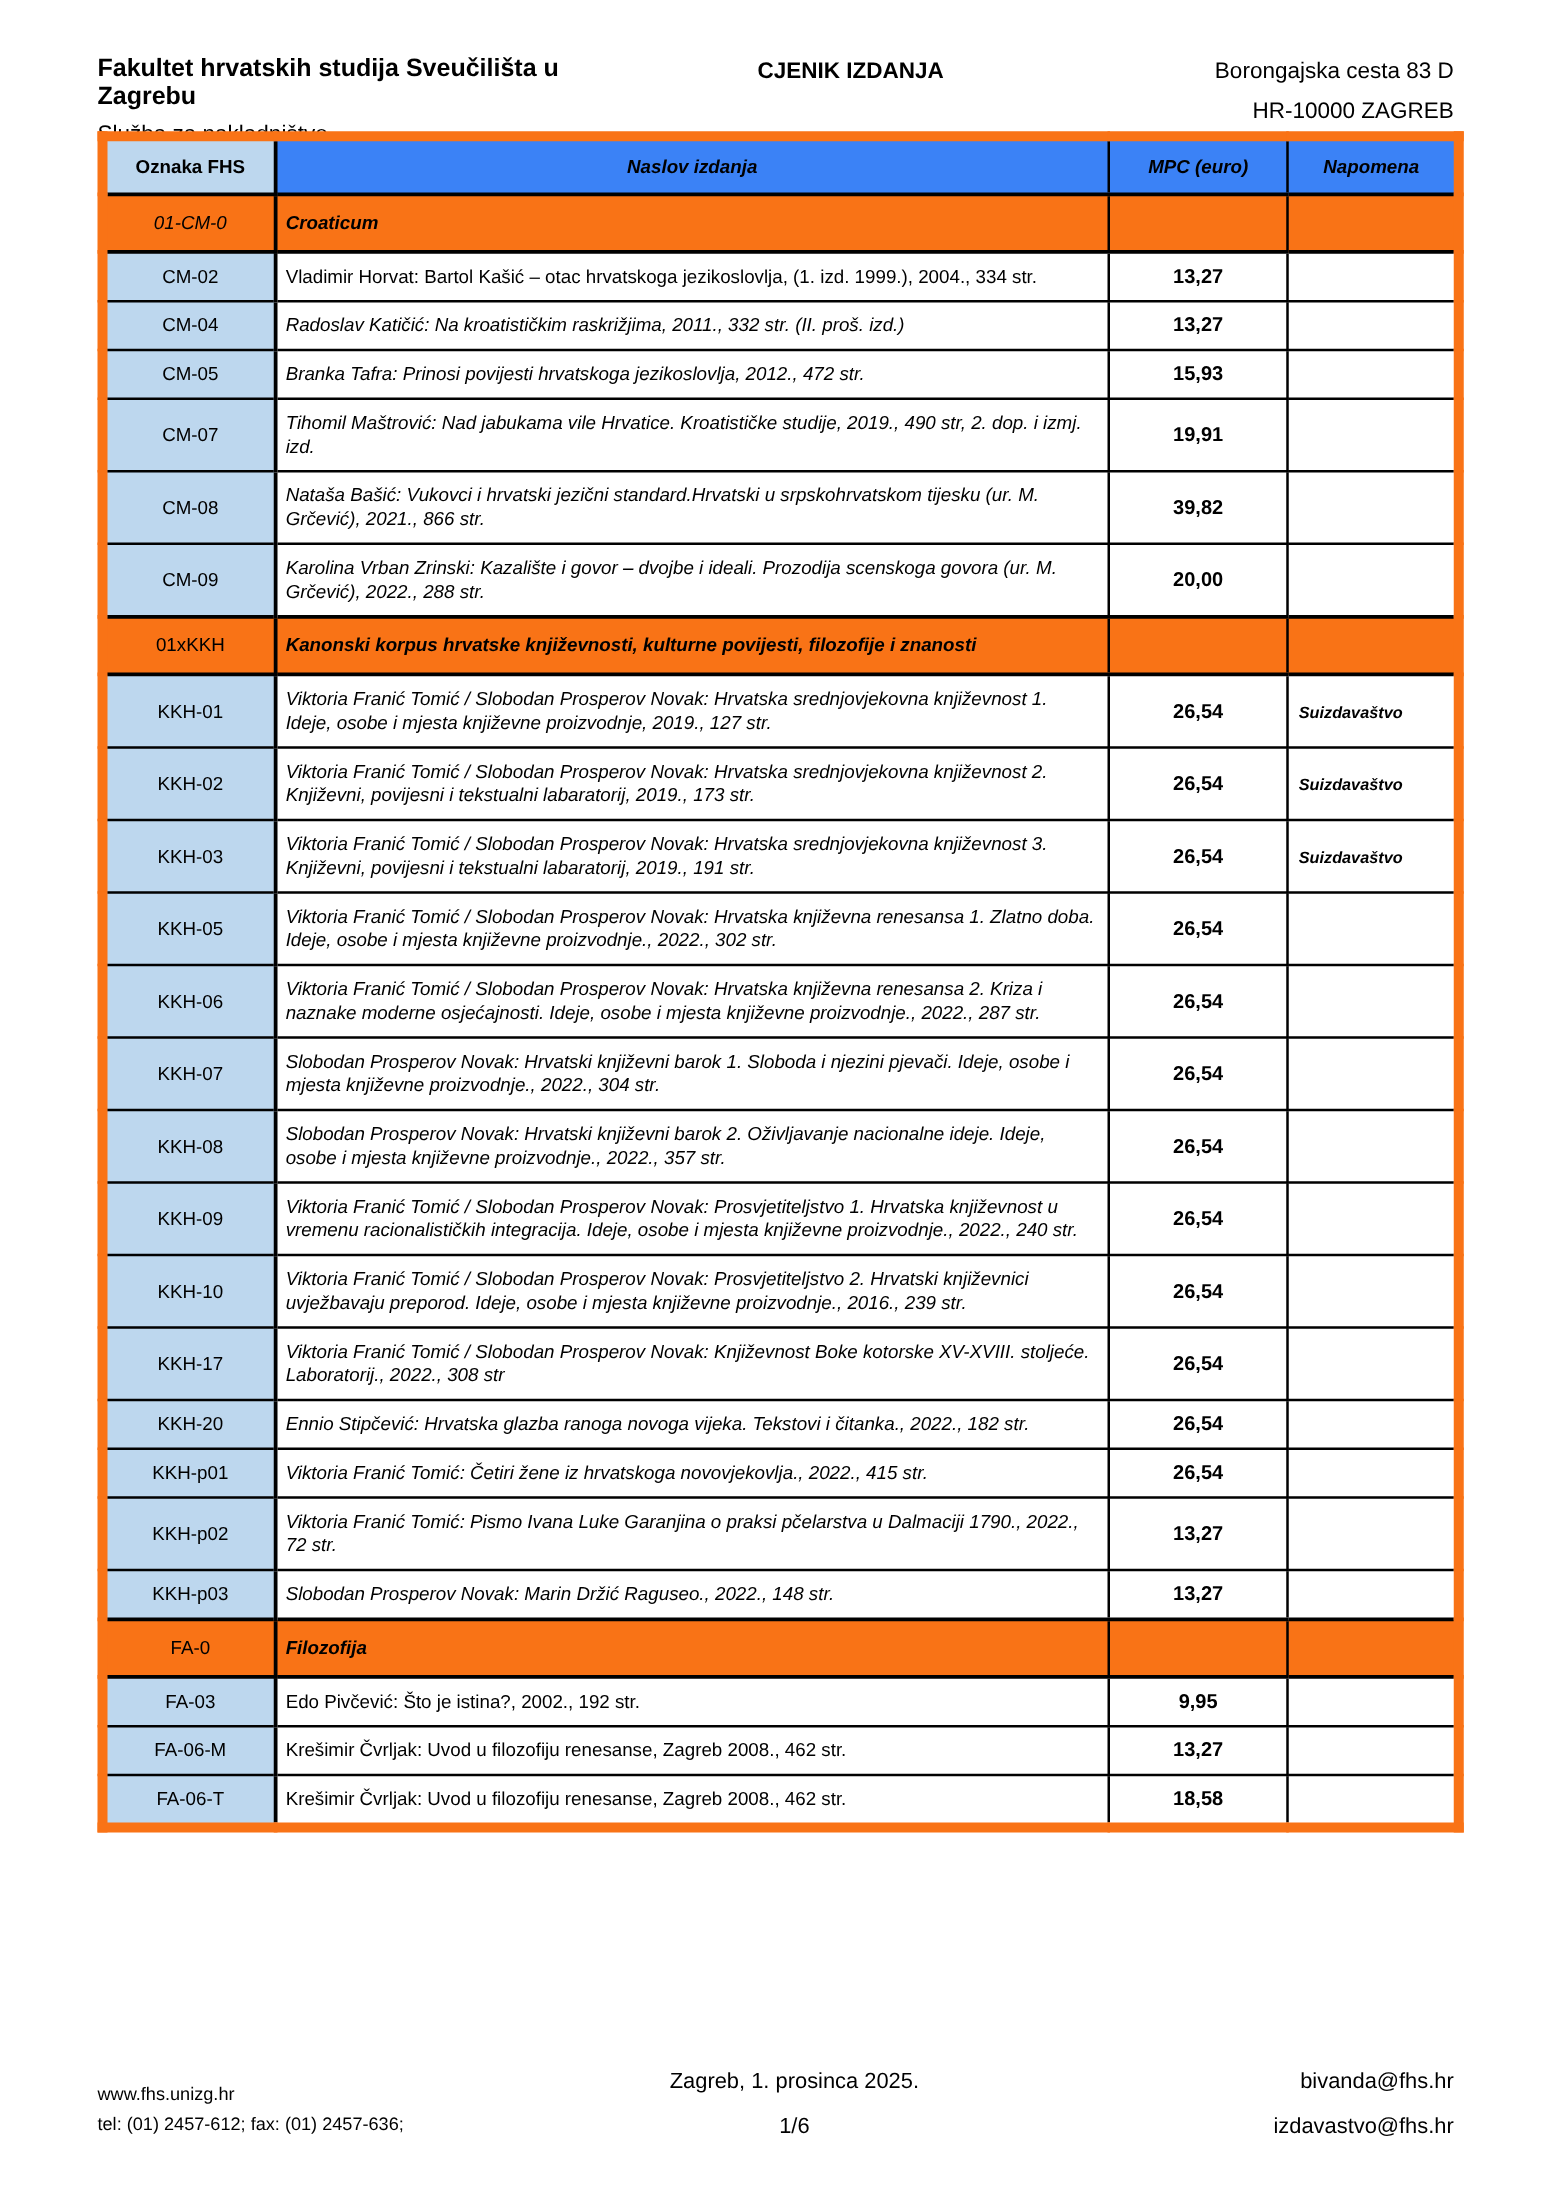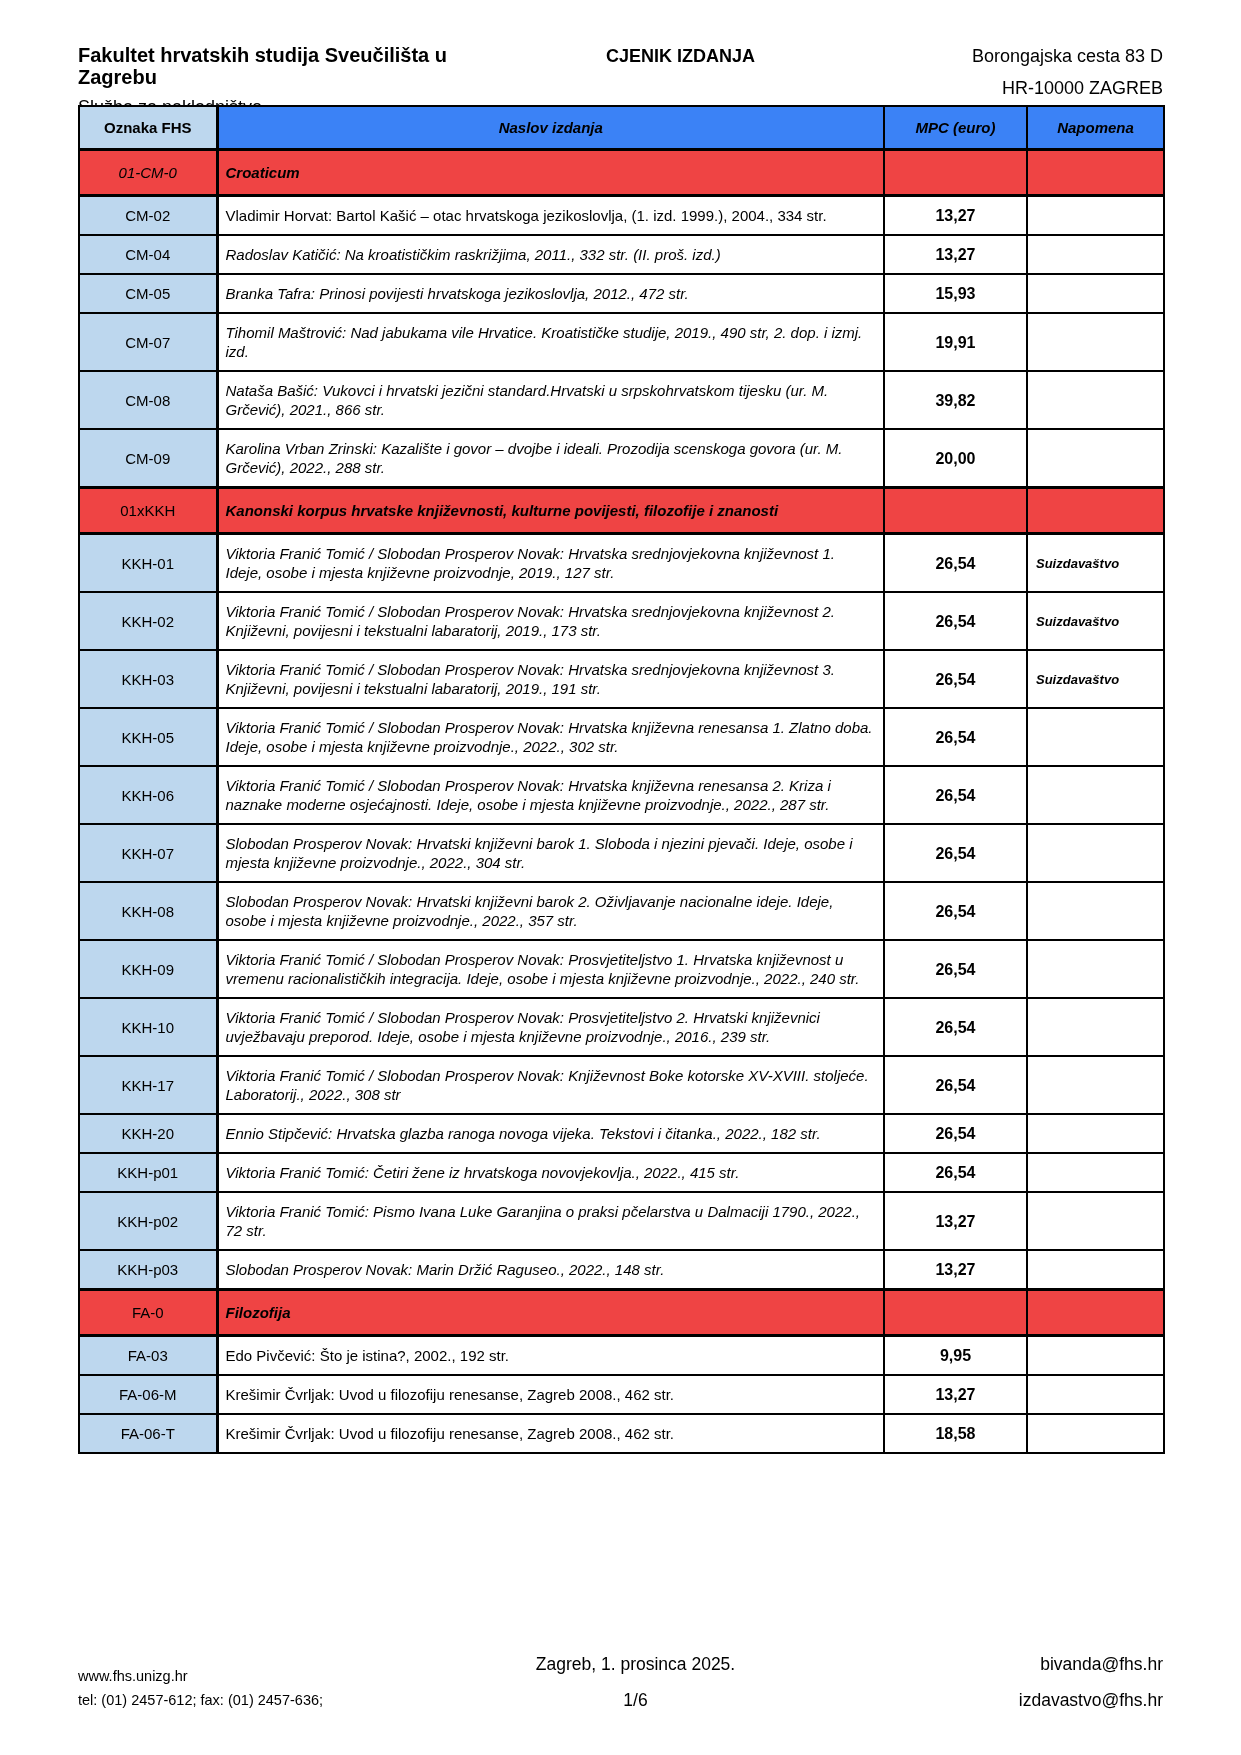--- a/index.html
+++ b/index.html
@@ -20,21 +20,21 @@
   .ph-dept { font-size: 18px; line-height: 30px; margin-top: 4px; }
   .ph-center { flex: 1; text-align: center; font-size: 18px; font-weight: bold; padding-top: 2px; }
   .ph-right { width: 300px; text-align: right; font-size: 18px; line-height: 24px; }
   .ph-right div + div { margin-top: 8px; }
 
   .table-wrap { position: absolute; top: 105px; left: 78px; }
   table.price-table {
     border-collapse: collapse;
     table-layout: fixed;
     width: 1085px;
-    border: 1px solid #f97316;
+    border: 8px solid #f97316;
   }
   td {
     border: 2px solid #000;
     vertical-align: middle;
     padding: 9px 8px;
     font-size: 15px;
     line-height: 19px;
     word-wrap: break-word;
   }
   td.cell-code {
@@ -50,21 +50,21 @@
   thead td {
     background: #3b82f6;
     font-weight: bold; font-style: italic;
     text-align: center;
     border-bottom-width: 3px;
     padding: 11px 6px;
   }
   thead td:first-child { font-style: normal; }
 
   tr.section td {
-    background: #ef4444;
+    background: #f97316;
     border-top-width: 3px;
     border-bottom-width: 3px;
     padding-top: 12px; padding-bottom: 12px;
   }
   tr.section td.cell-title { font-weight: bold; font-style: italic; }
 
   .page-footer {
     position: absolute; left: 78px; right: 78px; top: 1652px;
     display: flex; justify-content: space-between; align-items: flex-start;
   }

